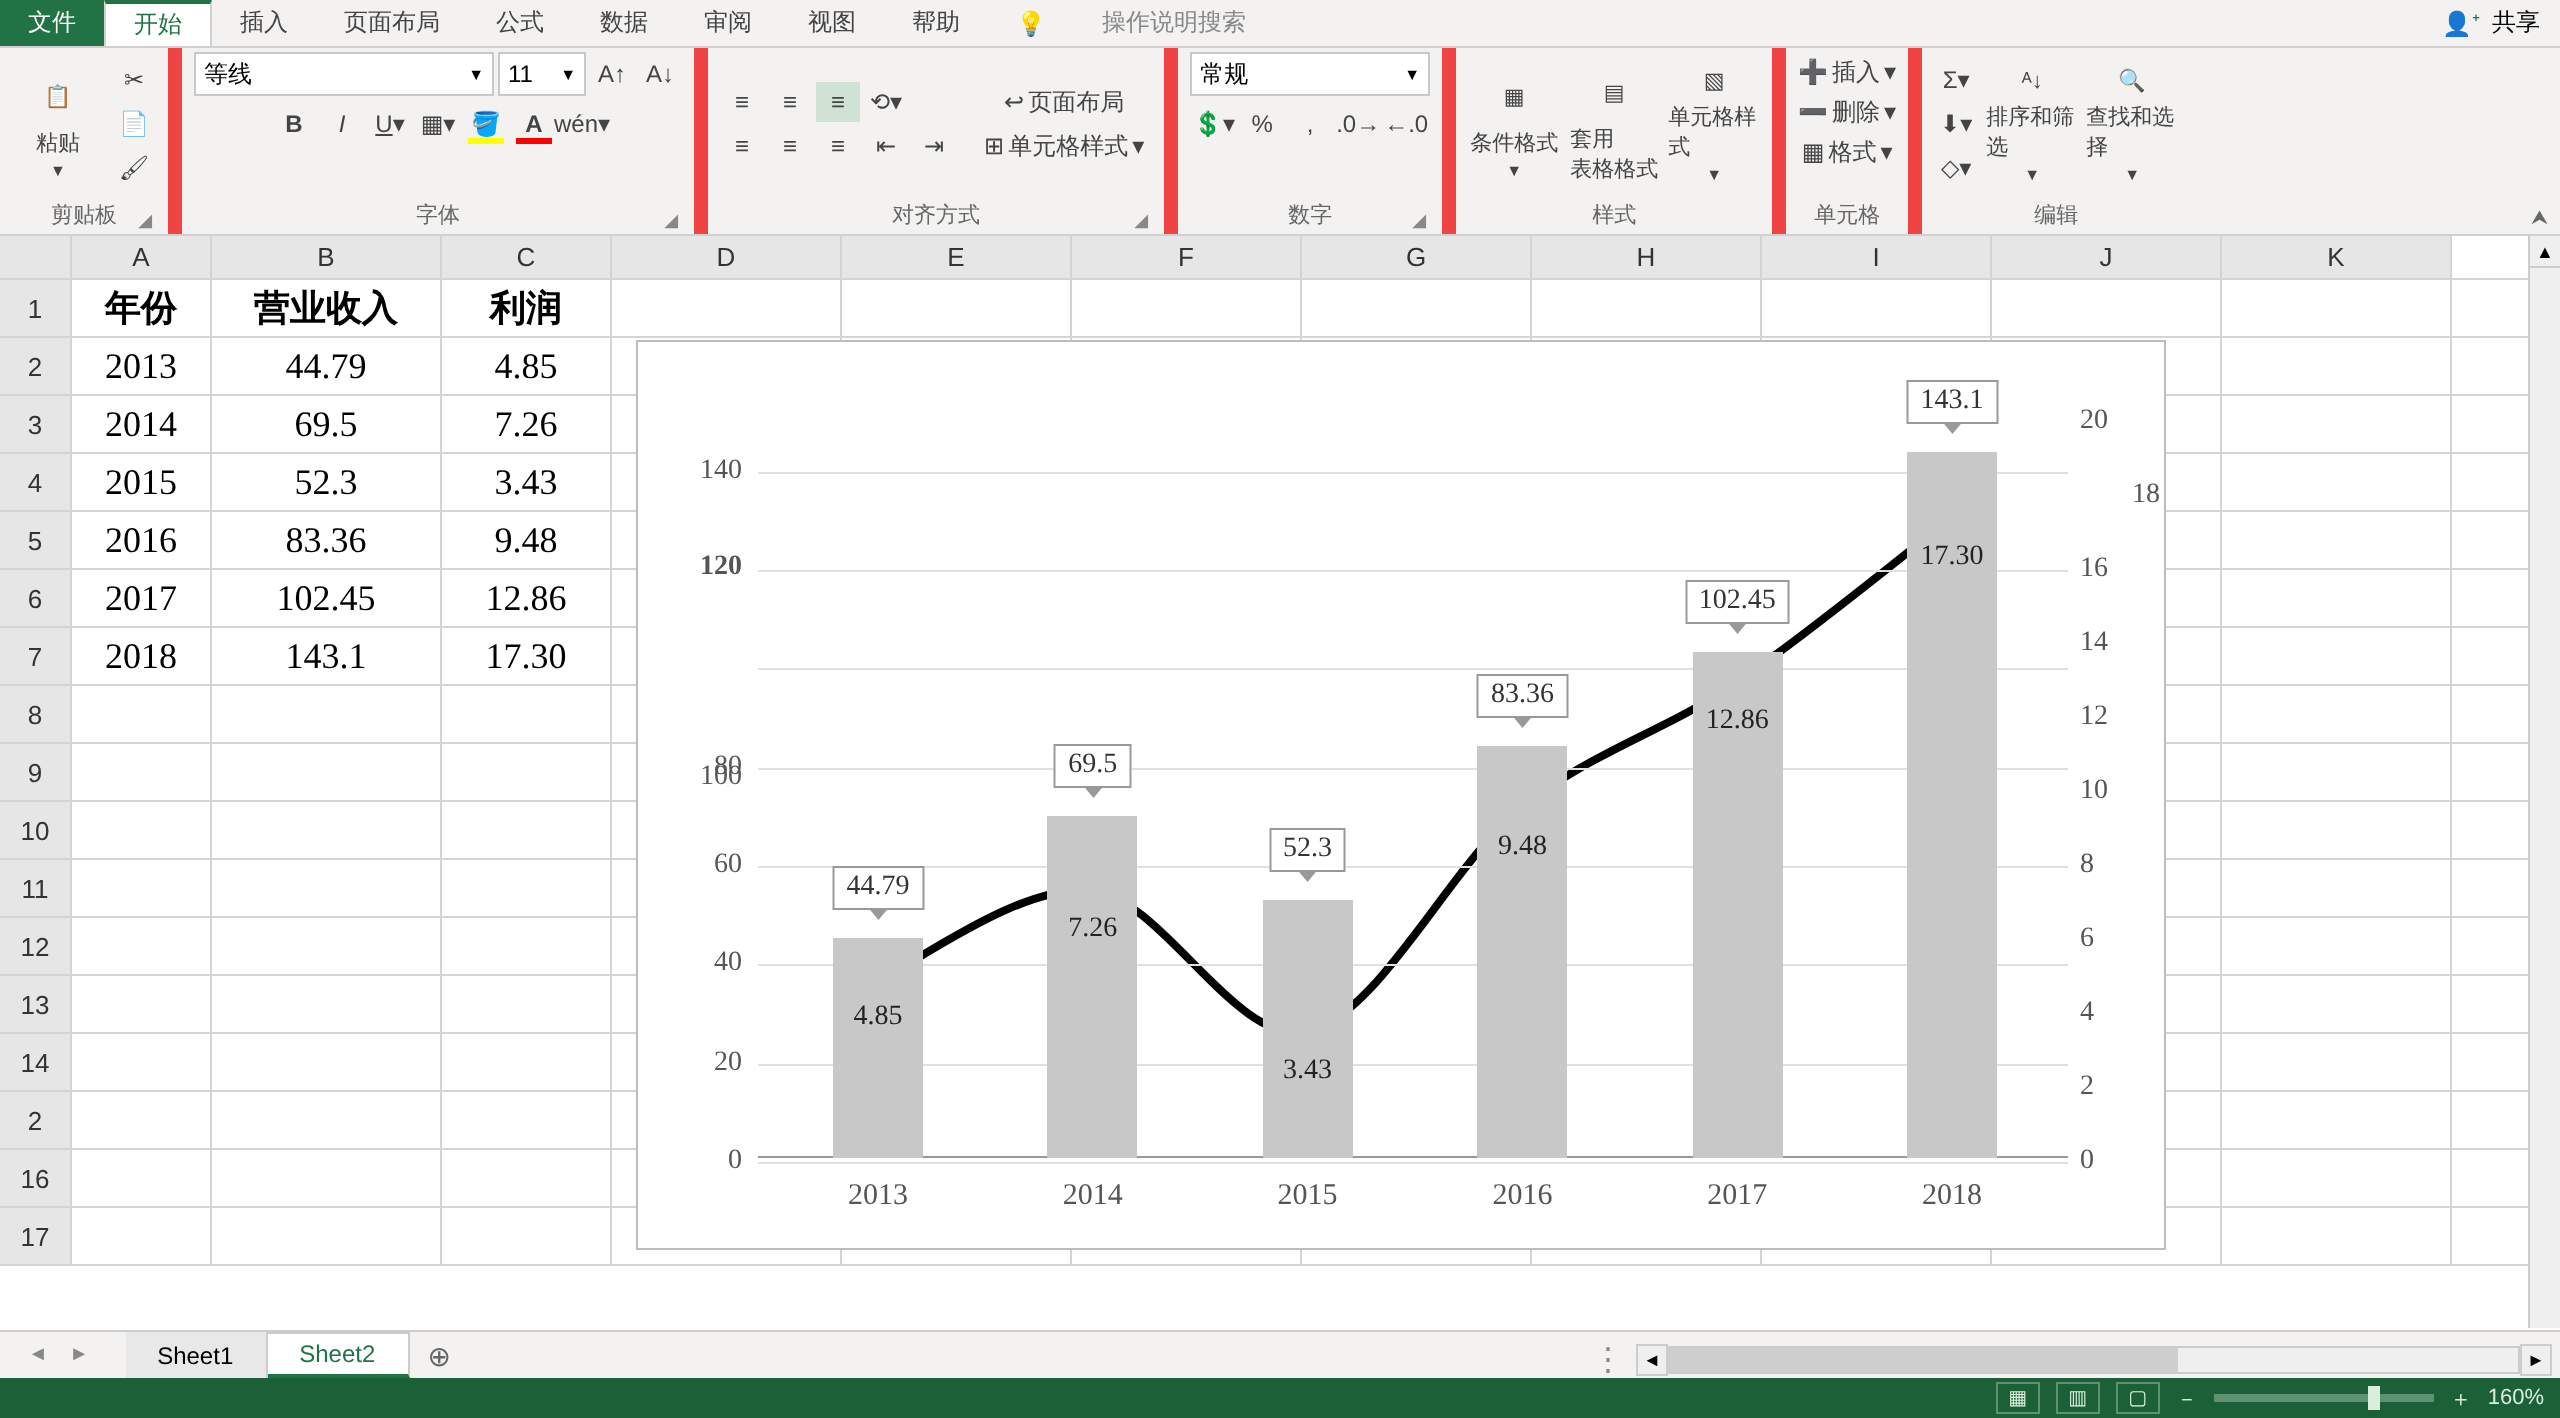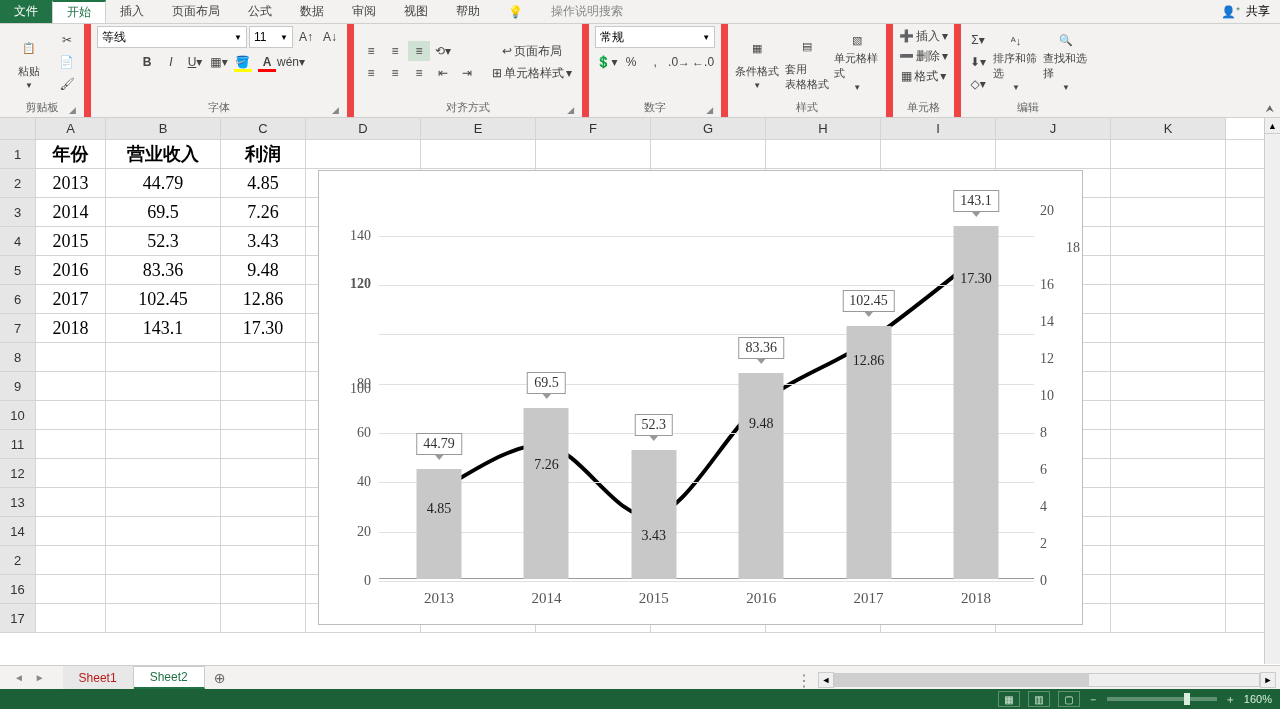--- a/index.html
+++ b/index.html
@@ -51,21 +51,21 @@
   .xlabel { position:absolute; bottom:-28px; transform:translateX(-50%); font-size:15px; color:#555; font-family:"Times New Roman",serif; }
   .bar { position:absolute; bottom:0; width:45px; background:#c8c8c8; transform:translateX(-50%); }
   .callout { position:absolute; background:#fff; border:1px solid #999; padding:2px 6px; font-size:14px; transform:translateX(-50%); font-family:"Times New Roman",serif; color:#333; }
   .callout::after { content:""; position:absolute; left:50%; bottom:-6px; transform:translateX(-50%); width:0;height:0; border-left:5px solid transparent; border-right:5px solid transparent; border-top:6px solid #999; }
   .line-svg { position:absolute; top:0; left:0; width:100%; height:100%; overflow:visible; }
   .point-label { position:absolute; font-size:14px; color:#222; font-family:"Times New Roman",serif; transform:translateX(-50%); }
 
   
   .sheet-bar { position:absolute; left:0; right:0; bottom:20px; height:24px; background:#f3f2f1; border-top:1px solid #ccc; display:flex; align-items:stretch; }
   .sheet-nav { display:flex; align-items:center; gap:4px; padding:0 14px; color:#888; font-size:10px; letter-spacing:4px; }
-  .sheet-tab { padding:3px 16px; font-size:12px; border-right:1px solid #ccc; display:flex; align-items:center; color:#b91c1c; background:#e8e8e8; }
+  .sheet-tab { padding:3px 16px; font-size:12px; border-right:1px solid #ccc; display:flex; align-items:center; color:#000000; background:#e8e8e8; }
   .sheet-tab.active { background:#fff; border-top:1px solid #ccc; color:#217346; border-bottom:2px solid #217346; }
   .sheet-add { width:30px; display:flex; align-items:center; justify-content:center; color:#666; font-size:14px; }
   .hscroll { position:absolute; right:4px; bottom:1px; height:16px; width:480px; display:flex; align-items:center; }
   .hscroll-track { flex:1; height:14px; background:#efefef; border:1px solid #ccc; position:relative; }
   .hscroll-thumb { position:absolute; left:0; top:0; bottom:0; width:60%; background:#cfcfcf; }
   .hscroll-btn { width:16px; height:16px; border:1px solid #ccc; background:#efefef; display:flex; align-items:center; justify-content:center; font-size:9px; }
 
   
   .status-bar { position:absolute; left:0; right:0; bottom:0; height:20px; background:#1b6036; display:flex; align-items:center; color:#d9eedc; font-size:11px; }
   .status-right { margin-left:auto; display:flex; align-items:center; gap:8px; padding-right:8px; }

